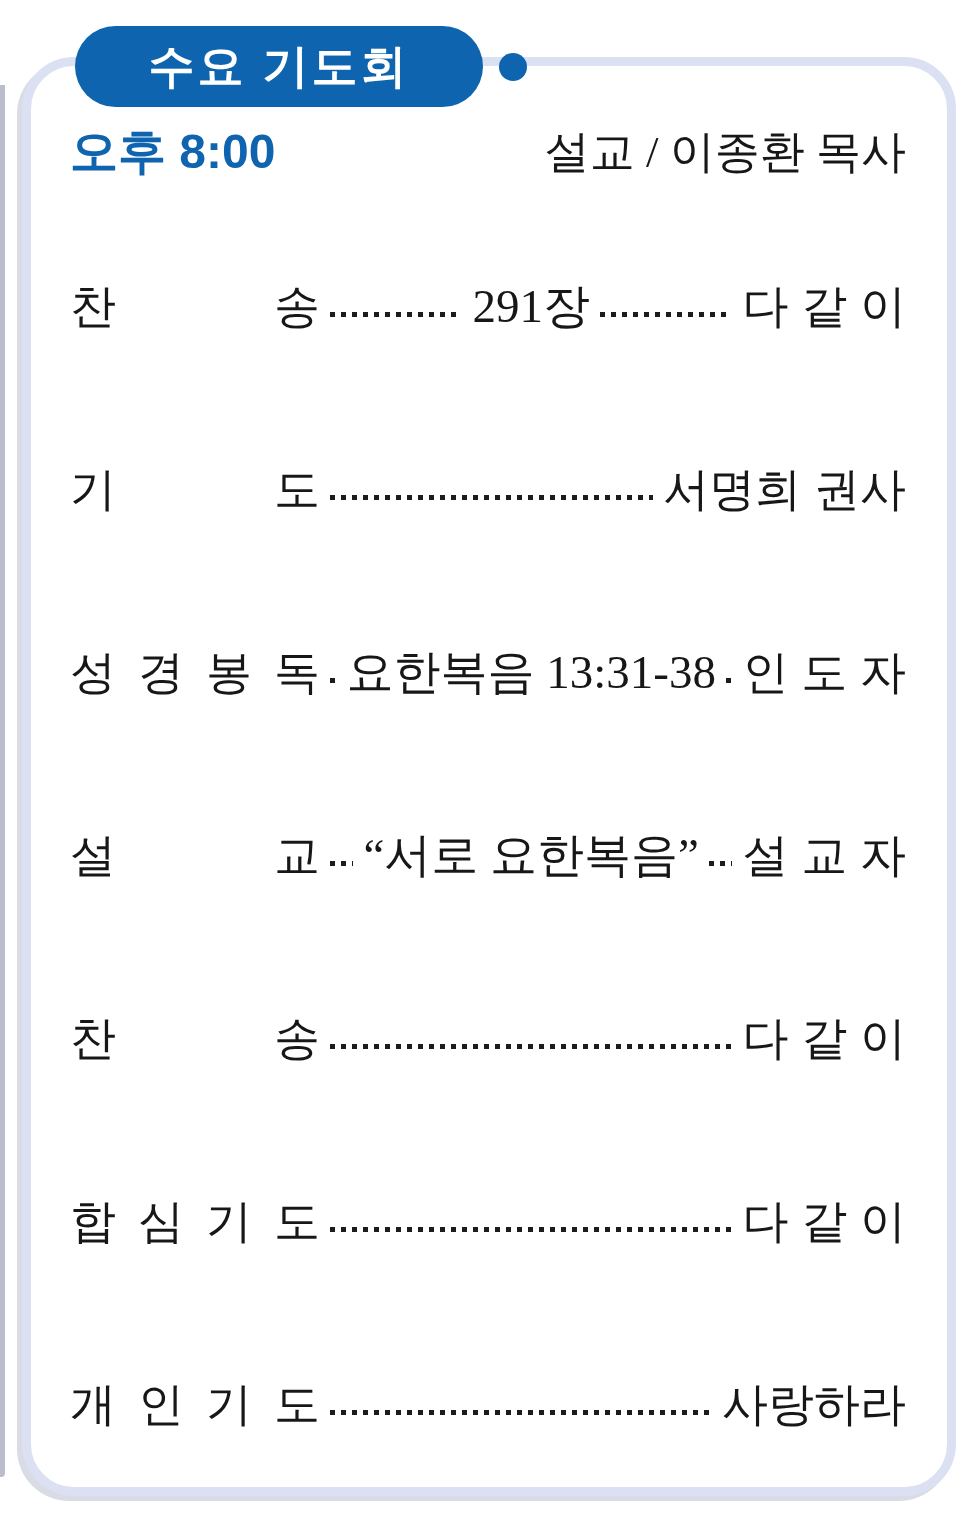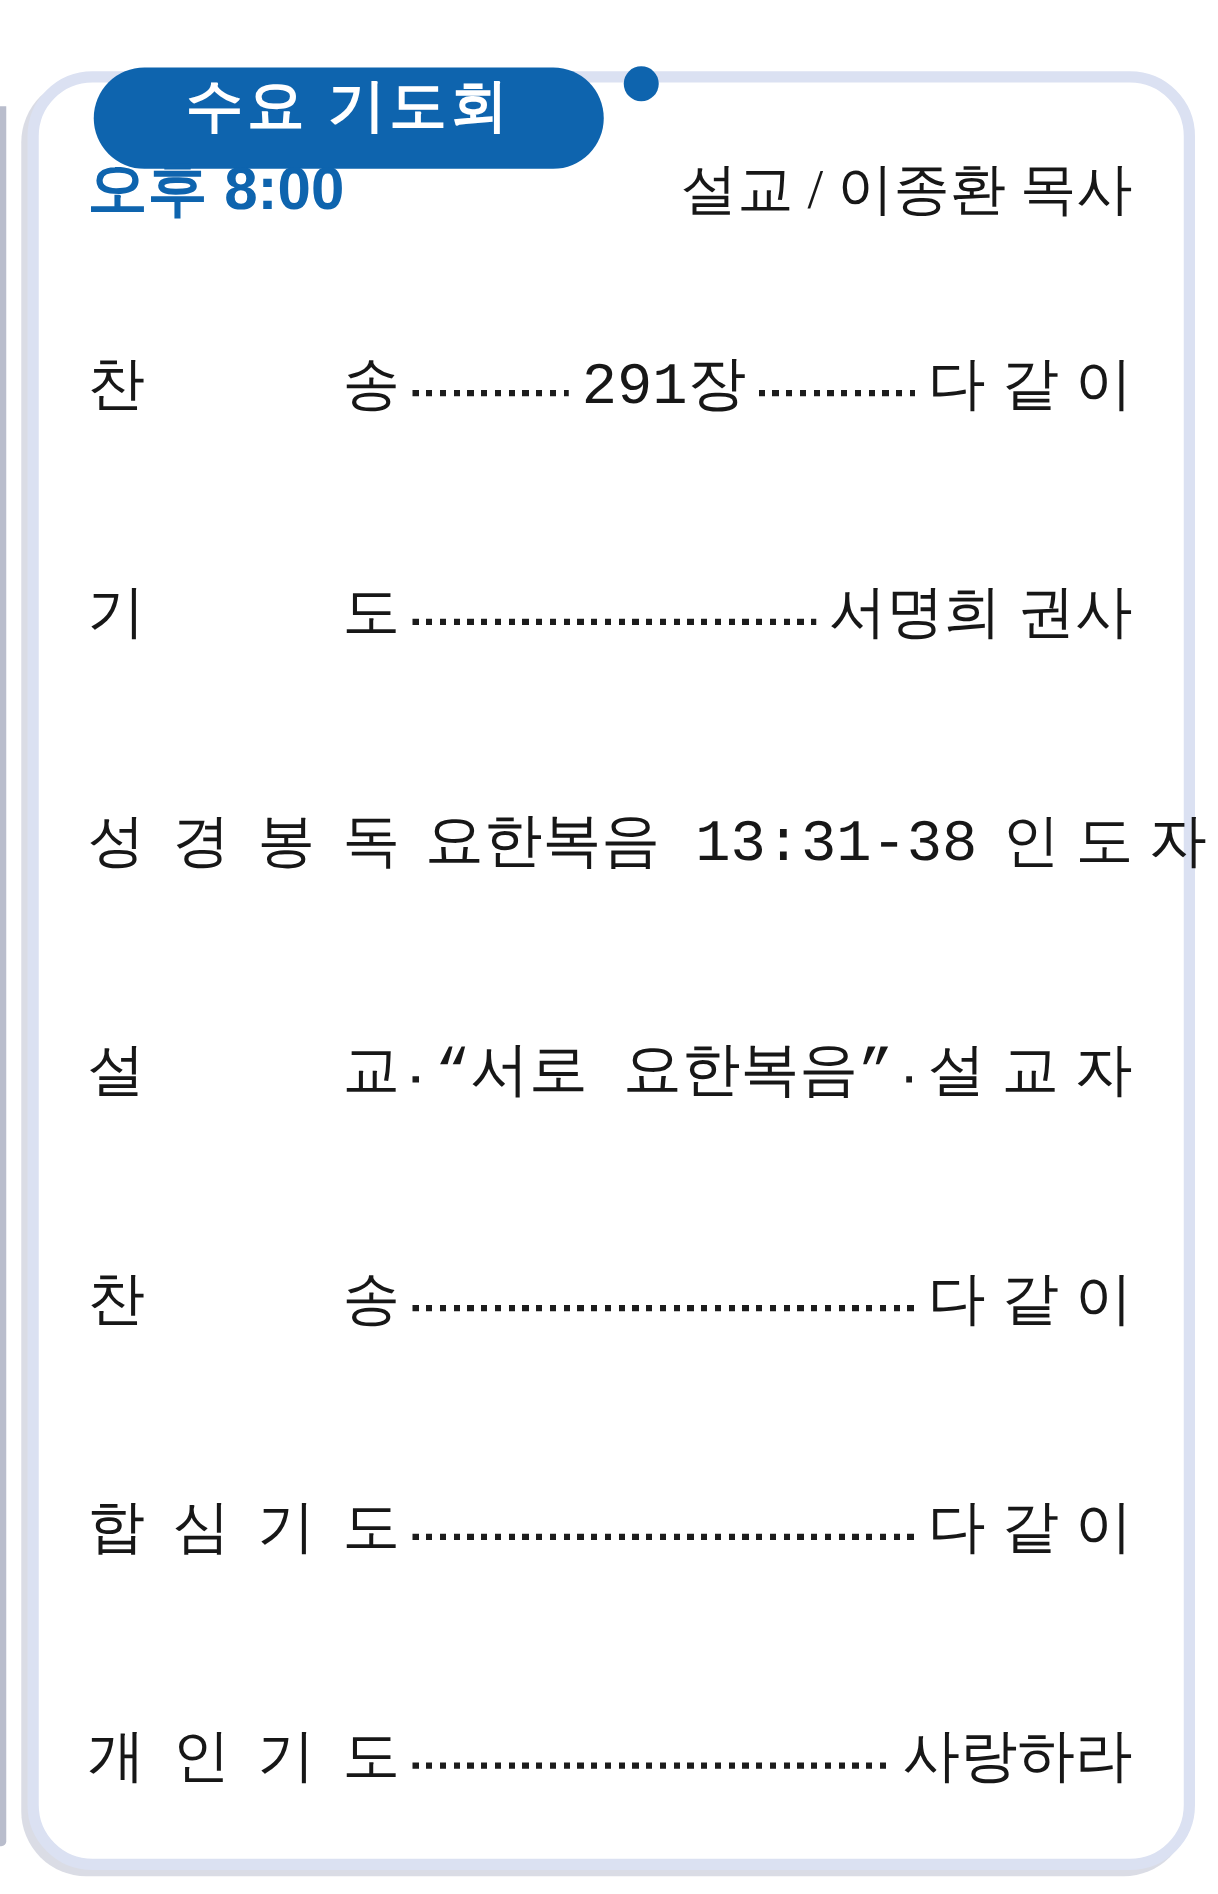--- a/index.html
+++ b/index.html
@@ -21,33 +21,33 @@
   }
   .frame{
     position:absolute;left:22px;top:57px;width:934px;height:1439px;
     border:9px solid var(--frame-border);border-radius:52px;
     background:#ffffff;
     box-shadow:-5px 5px 0 rgba(150,156,180,.35);
   }
   .badge{
     position:absolute;left:75px;top:26px;width:408px;height:81px;
     background:var(--accent-blue);border-radius:42px;
-    display:flex;justify-content:center;margin-top:28px;
+    display:flex;align-items:center;justify-content:center;
   }
   .badge-label{
     color:#ffffff;font-weight:bold;font-size:46px;letter-spacing:3px;
     white-space:pre;
   }
   .connector-dot{
     position:absolute;left:499px;top:53px;width:28px;height:28px;
     border-radius:50%;background:var(--accent-blue);
   }
   .meta{
     position:absolute;left:70px;top:126px;width:836px;
-    display:flex;justify-content:space-between;
+    display:flex;justify-content:space-between;align-items:flex-end;
   }
   .time{
     color:var(--accent-blue);font-weight:bold;font-size:48px;line-height:1.1;
   }
   .preacher{
     font-family:"Liberation Serif",serif;font-size:45px;line-height:1.15;
     white-space:pre;
     margin-left:32px;
   }
   .program{
@@ -59,21 +59,21 @@
   }
   .label{
     width:250px;flex-shrink:0;display:flex;justify-content:space-between;
     white-space:nowrap;
   }
   .leader{
     flex:1 1 0;height:5px;position:relative;top:8px;margin:0 10px;
     background-image:repeating-linear-gradient(to right,#1c1c1c 0 5px,transparent 5px 11px);
   }
   .value{
-    flex-shrink:0;font-family:Liberation Mono, monospace;font-size:47px;
+    flex-shrink:0;font-family:Liberation Serif, serif;font-size:47px;
     white-space:pre;
   }
   .performer{
     flex-shrink:0;white-space:pre;text-align:left;
   }
 </style>
 </head>
 <body>
 
 <div class="side-strip"></div>

